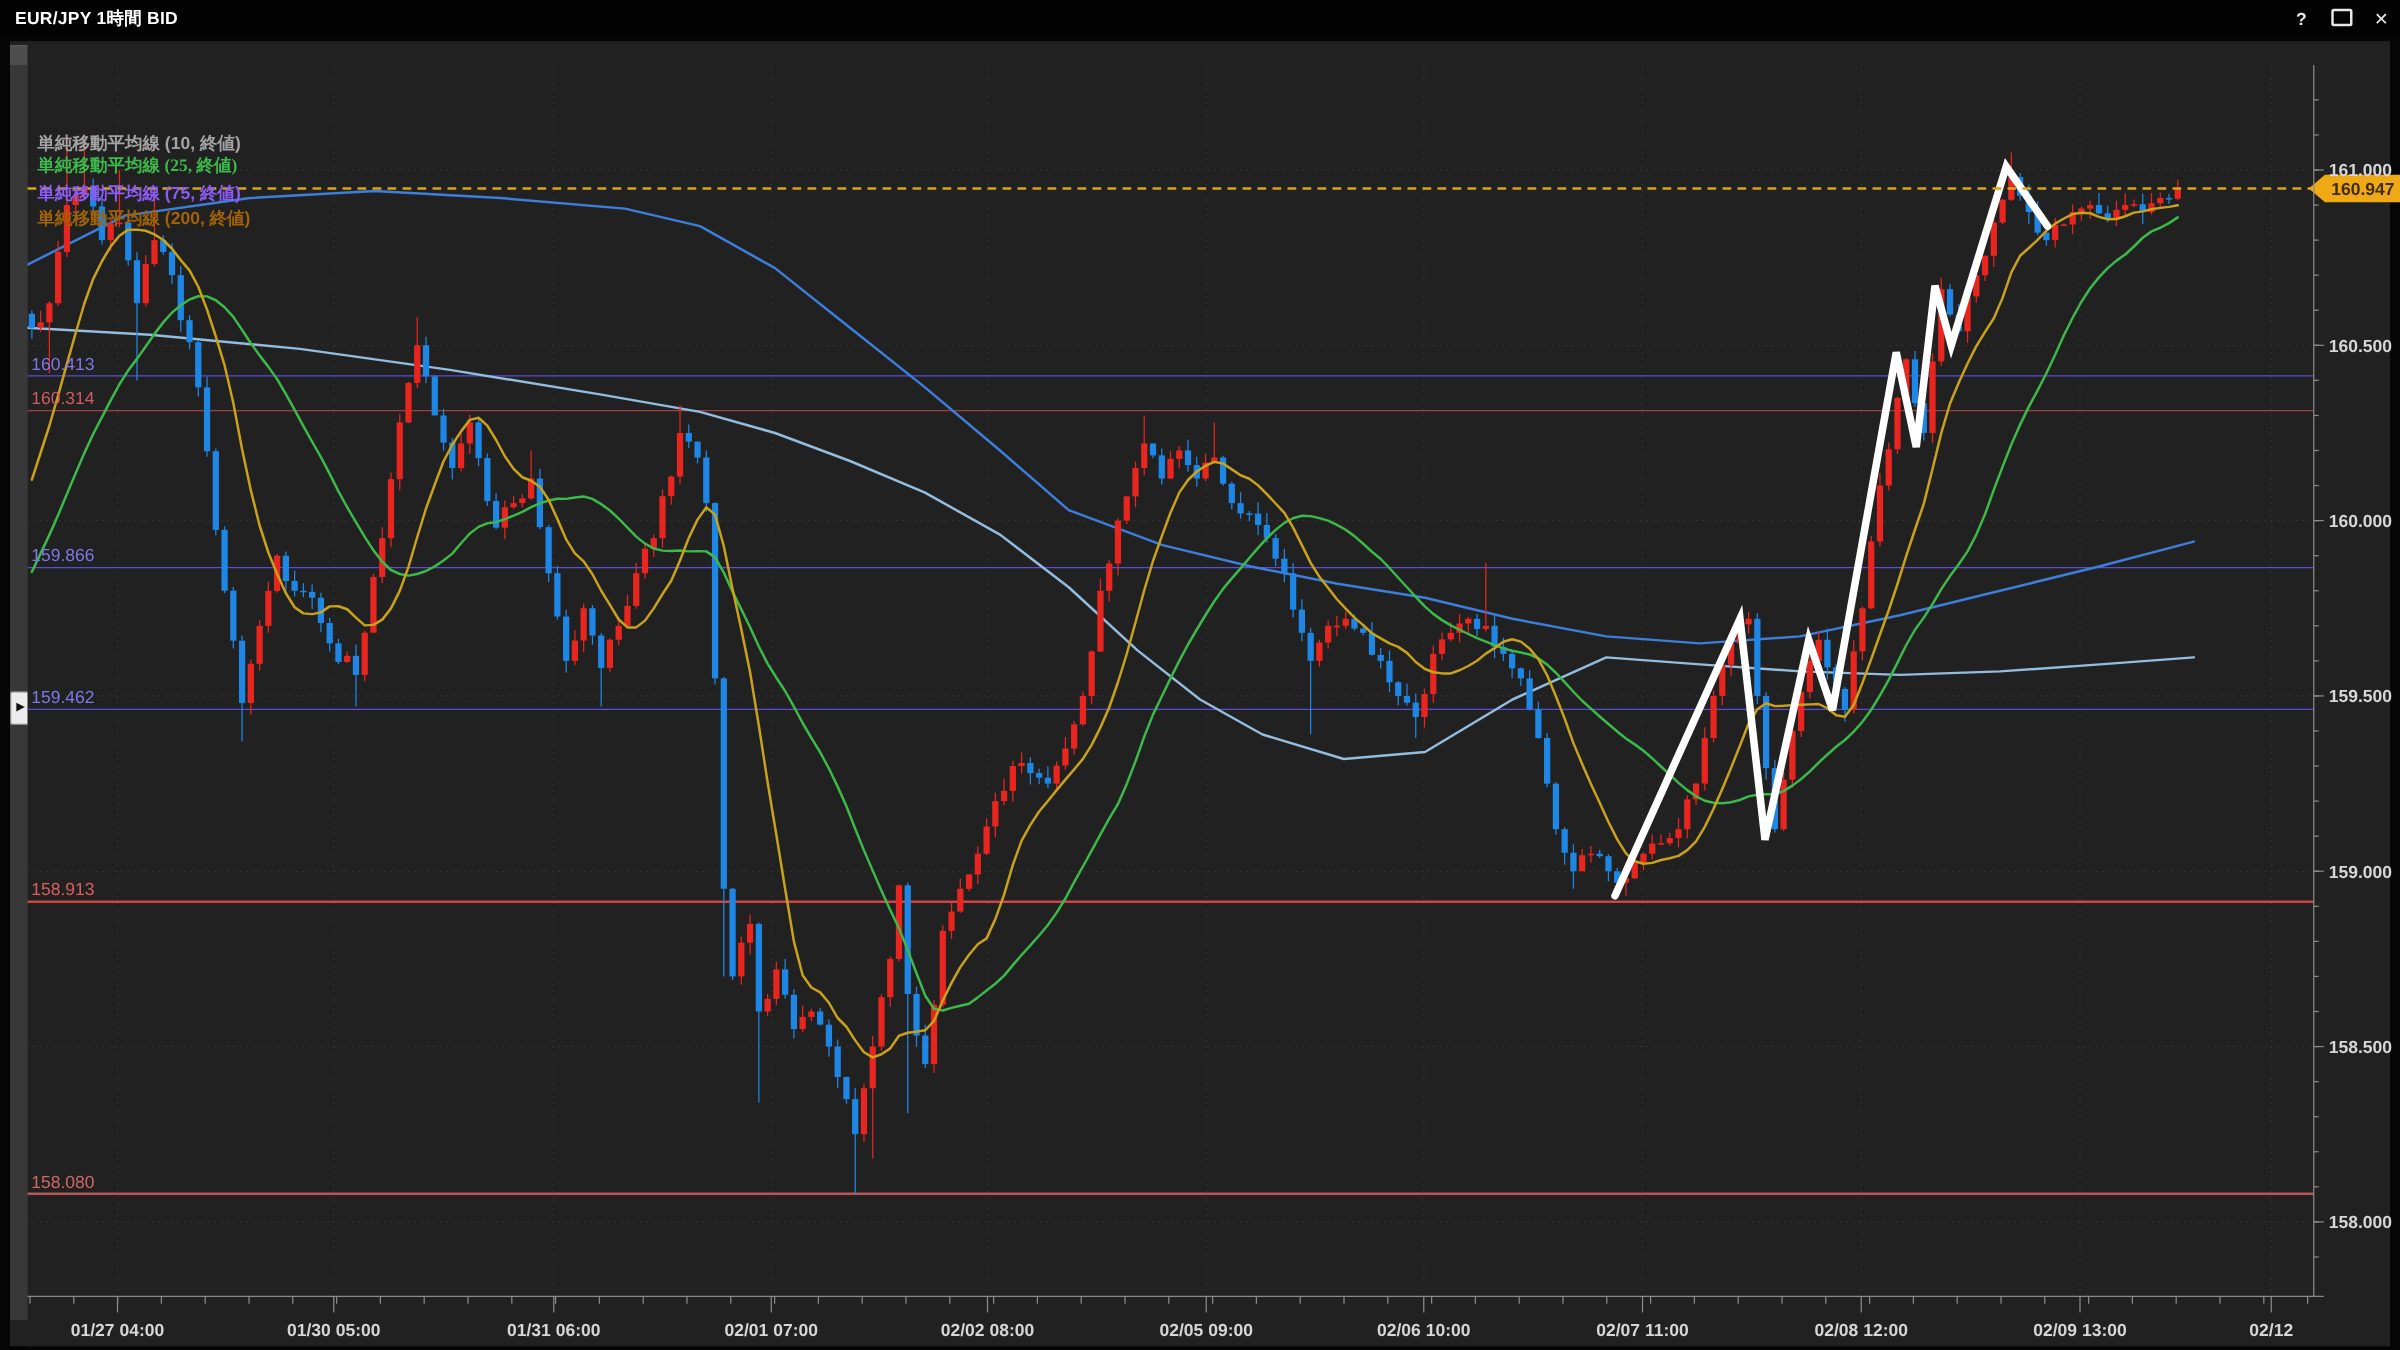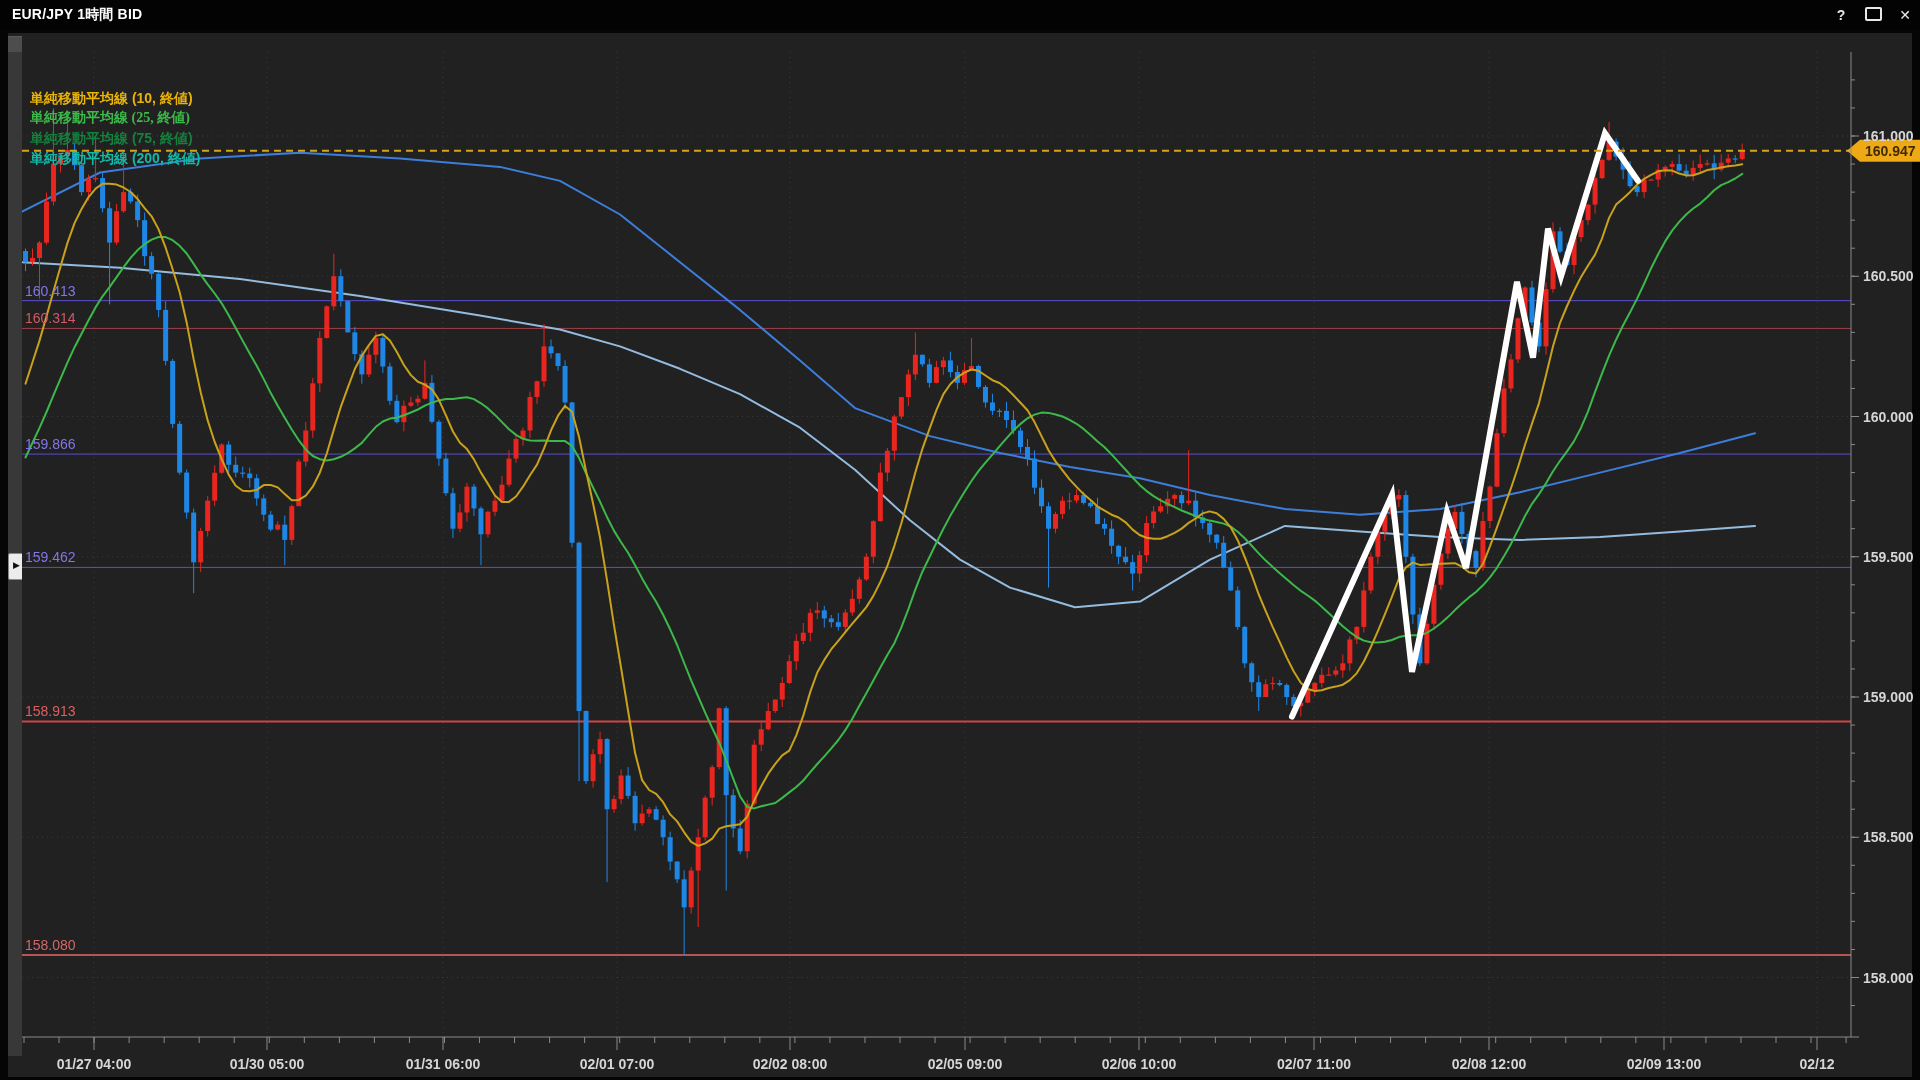--- a/index.html
+++ b/index.html
@@ -40,24 +40,24 @@
     </div>
   </div>
 
   <div class="chartpanel"></div>
   <div class="toolbar"></div>
   <div class="collapsebtn">▼</div>
   <div class="sidestrip"></div>
   <div class="expandbtn">▶</div>
 
   <div class="legend" id="legend">
-      <div style="color: #eab308;">単純移動平均線 (10, 終値)</div>
+      <div style="color: #a3a3a3; margin-top: 16px;">単純移動平均線 (10, 終値)</div>
       <div style="color: rgb(61, 184, 75); font-family: Liberation Serif, serif;">単純移動平均線 (25, 終値)</div>
-      <div style="color: #15803d;">単純移動平均線 (75, 終値)</div>
-      <div style="color: #14b8a6;">単純移動平均線 (200, 終値)</div>
+      <div style="color: #8b5cf6;">単純移動平均線 (75, 終値)</div>
+      <div style="color: #a16207;">単純移動平均線 (200, 終値)</div>
     </div>
 
   <svg id="chart" width="1920" height="1080">
       <rect x="22" y="33" width="1890" height="1044" fill="#212121"></rect>
       <defs>
         <clipPath id="plotclip">
           <rect x="22" y="52" width="1829" height="985"></rect>
         </clipPath>
       </defs>
       <g clip-path="url(#plotclip)">

